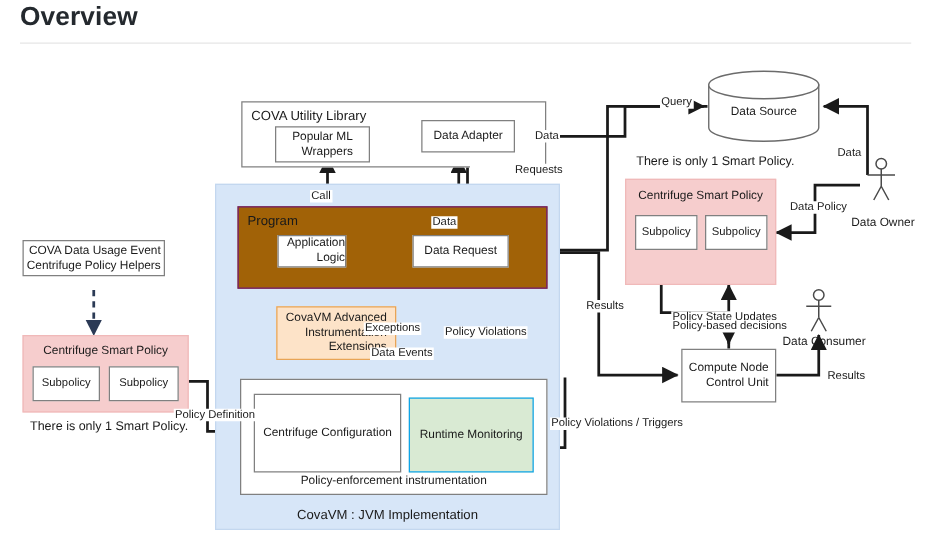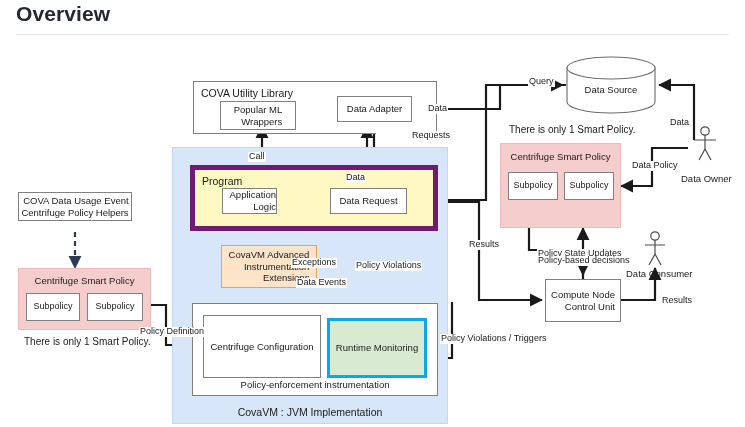--- a/index.html
+++ b/index.html
@@ -6,21 +6,20 @@
     margin: 0; padding: 0;
     background: #ffffff;
     font-family: "Liberation Sans", sans-serif;
   }
   #page {
     position: relative;
     width: 745px;
     height: 427px;
     overflow: hidden;
     background: #ffffff;
-    border-radius: 16px;
   }
   
   #page-title {
     position: absolute;
     left: 16px;
     top: 2px;
     font-size: 21px;
     font-weight: bold;
     color: #24292e;
     letter-spacing: 0.1px;
@@ -48,24 +47,24 @@
     align-items: center;
     justify-content: center;
     text-align: right;
     font-size: 9.5px;
     color: #1a1a1a;
     line-height: 1.25;
     white-space: pre-line;
   }
   .plain   { background: #ffffff; border: 1px solid #808080; }
   .blue    { background: #d7e6f8; border: 1px solid #c3d7ef; }
-  .yellow  { background: #fef9c3; border: 5px solid #701a75; }
+  .yellow  { background: #a16207; border: 1px solid #701a75; }
   .orange  { background: #fde3c8; border: 1px solid #e8a456; }
   .pink    { background: #f6cdcd; border: 1px solid #f0b9b9; }
-  .green   { background: #d9ead3; border: 3px solid #0ea5e9; }
+  .green   { background: #d9ead3; border: 1px solid #0ea5e9; }
   .noborder { border: none; background: transparent; }
   .tl {
     align-items: flex-start;
     justify-content: flex-start;
     text-align: left;
     padding: 5px 0 0 7px;
   }
   .bc {
     align-items: flex-end;
     justify-content: center;

